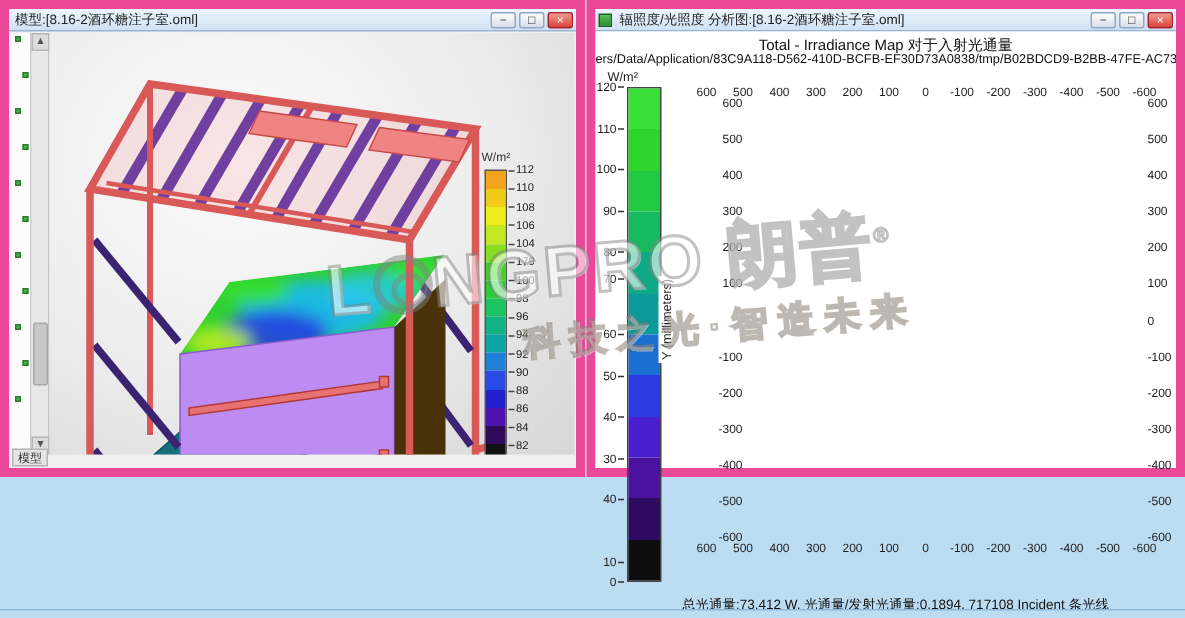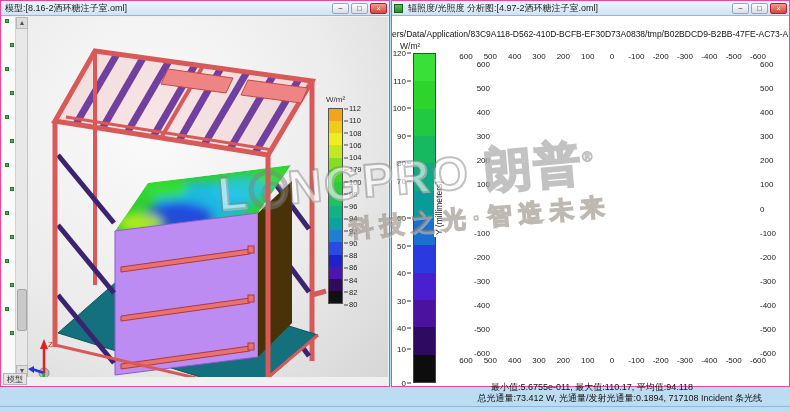--- a/index.html
+++ b/index.html
@@ -1,19 +1,19 @@
 <!DOCTYPE html>
 <html><head>
 <meta charset="utf-8">
 <style>
   * { margin:0; padding:0; box-sizing:border-box; }
   html,body { width:790px; height:412px; overflow:hidden; }
   body { font-family:"Liberation Sans","DejaVu Sans",sans-serif; background:#bcdcf2; position:relative; }
 
-  .window { position:absolute; top:0; height:387px; background:#f0f0f0; border:1px solid #ec4899; }
+  .window { position:absolute; top:0; height:318px; background:#f0f0f0; border:6px solid #ec4899; }
   #win-left  { left:0;   width:390px; }
   #win-right { left:391px; width:399px; }
 
   .titlebar { height:15px; background:linear-gradient(#eef5fc,#cfe2f4); border-bottom:1px solid #9ab4cf;
               display:flex; align-items:center; padding:0 2px; font-size:9px; color:#222; }
   .titlebar .ttl { flex:1; white-space:nowrap; overflow:hidden; padding-left:2px; }
   .win-icon { width:9px; height:9px; background:linear-gradient(#58c058,#2e8a2e); border:1px solid #1d5f1d; margin-right:3px; flex:none; }
   .btns { display:flex; gap:2px; flex:none; }
   .win-btn { width:17px; height:11px; font-size:8px; line-height:9px; text-align:center; color:#333;
              background:linear-gradient(#fefefe,#d7dee9); border:1px solid #93a7c0; border-radius:2px; }
@@ -77,21 +77,21 @@
   .x-row { position:absolute; left:0; right:0; height:10px; }
   #x-top    { top:36px; }  #x-bottom { top:340px; }
   .x-row span { position:absolute; font-size:8px; color:#222; transform:translateX(-50%); }
   .y-col { position:absolute; top:48px; height:289px; width:26px; }
   #y-left  { left:46px; text-align:right; } #y-right { left:368px; text-align:left; }
   .y-col span { position:absolute; font-size:8px; color:#222; transform:translateY(-50%); width:100%; }
   #x-label { position:absolute; top:351px; left:74px; width:292px; text-align:center; font-size:8.5px; color:#222; }
   #y-label { position:absolute; left:47px; top:192px; transform:translate(-50%,-50%) ; writing-mode:vertical-rl; text-orientation:mixed;
              font-size:8.5px; color:#222; transform:translate(-50%,-50%) rotate(180deg); background:#fff; padding:2px 0; }
   #stats1 { position:absolute; top:365px; left:30px; width:340px; text-align:center; font-size:9px; color:#111; white-space:nowrap; }
-  #stats2 { position:absolute; top:376px; left:30px; width:340px; text-align:right; font-size:9px; color:#111; white-space:nowrap; }
+  #stats2 { position:absolute; top:376px; left:30px; width:340px; text-align:center; font-size:9px; color:#111; white-space:nowrap; }
 
   
   #watermark { position:absolute; left:218px; top:138px; width:580px; z-index:40; pointer-events:none;
                transform:rotate(-5deg); color:rgba(255,255,255,.10); }
   #wm-brand { font-size:47px; font-weight:bold; letter-spacing:2px; -webkit-text-stroke:2px rgba(128,128,128,.48);
               text-shadow:1px 1px 0 rgba(255,255,255,.55); white-space:nowrap; }
   #wm-logo { display:inline-block; width:40px; height:40px; border:5px solid rgba(128,128,128,.48); border-radius:50%;
              vertical-align:-4px; position:relative; }
   #wm-logo::after { content:""; position:absolute; left:7px; top:7px; width:16px; height:16px;
              border:4px solid rgba(128,128,128,.45); border-radius:50%; }
@@ -270,29 +270,30 @@
           <span style="top: 183.75px;">82</span>
           <span style="top: 196px;">80</span>
         </div>
     </div>
   </div>
 </div>
 
 <div class="window" id="win-right">
   <div class="titlebar">
     <span class="win-icon"></span>
-    <span class="ttl">辐照度/光照度 分析图:[4.97-2酒环糖注子室.oml]</span>
+    <span class="ttl">辐照度/光照度 分析图:[8.16-2酒环糖注子室.oml]</span>
     <span class="btns" id="btns-right">
         <span class="win-btn">−</span>
         <span class="win-btn">□</span>
         <span class="win-btn close">×</span>
       </span>
   </div>
 
   <div id="chart-area">
+    <div id="chart-title">Total - Irradiance Map 对于入射光通量</div>
     <div id="chart-path">ers/Data/Application/83C9A118-D562-410D-BCFB-EF30D73A0838/tmp/B02BDCD9-B2BB-47FE-AC73-AE9D4E33</div>
     <div id="cb-unit">W/m²</div>
     <div id="cbar">
         <div style="background: rgb(56, 224, 56);"></div>
         <div style="background: rgb(44, 212, 44);"></div>
         <div style="background: rgb(32, 201, 63);"></div>
         <div style="background: rgb(22, 185, 95);"></div>
         <div style="background: rgb(15, 169, 133);"></div>
         <div style="background: rgb(11, 154, 154);"></div>
         <div style="background: rgb(27, 111, 208);"></div>
@@ -307,21 +308,21 @@
         <span style="top: 27.5px;">110</span>
         <span style="top: 55px;">100</span>
         <span style="top: 82.5px;">90</span>
         <span style="top: 110px;">80</span>
         <span style="top: 128px;">70</span>
         <span style="top: 165px;">60</span>
         <span style="top: 192.5px;">50</span>
         <span style="top: 220px;">40</span>
         <span style="top: 247.5px;">30</span>
         <span style="top: 275px;">40</span>
-        <span style="top: 296px;">10</span>
+        <span style="top: 317px;">10</span>
         <span style="top: 330px;">0</span>
       </div>
 
     <div class="x-row" id="x-top">
         <span style="left: 74px;">600</span>
         <span style="left: 98.3333px;">500</span>
         <span style="left: 122.667px;">400</span>
         <span style="left: 147px;">300</span>
         <span style="left: 171.333px;">200</span>
         <span style="left: 195.667px;">100</span>
@@ -373,21 +374,20 @@
         <span style="left: 195.667px;">100</span>
         <span style="left: 220px;">0</span>
         <span style="left: 244.333px;">-100</span>
         <span style="left: 268.667px;">-200</span>
         <span style="left: 293px;">-300</span>
         <span style="left: 317.333px;">-400</span>
         <span style="left: 341.667px;">-500</span>
         <span style="left: 366px;">-600</span>
       </div>
     <div id="y-label">Y (millimeters)</div>
-    <div id="stats1">最小值:5.6755e-011, 最大值:110.17, 平均值:94.118</div>
     <div id="stats2">总光通量:73.412 W, 光通量/发射光通量:0.1894, 717108 Incident 条光线</div>
   </div>
 </div>
 
 <div id="watermark">
   <div id="wm-brand">
     <span>L</span><span id="wm-logo"></span><span>NGPRO</span>
     <span>朗普</span><span id="wm-reg">®</span>
   </div>
   <div id="wm-slogan">科技之光·智造未来</div>

